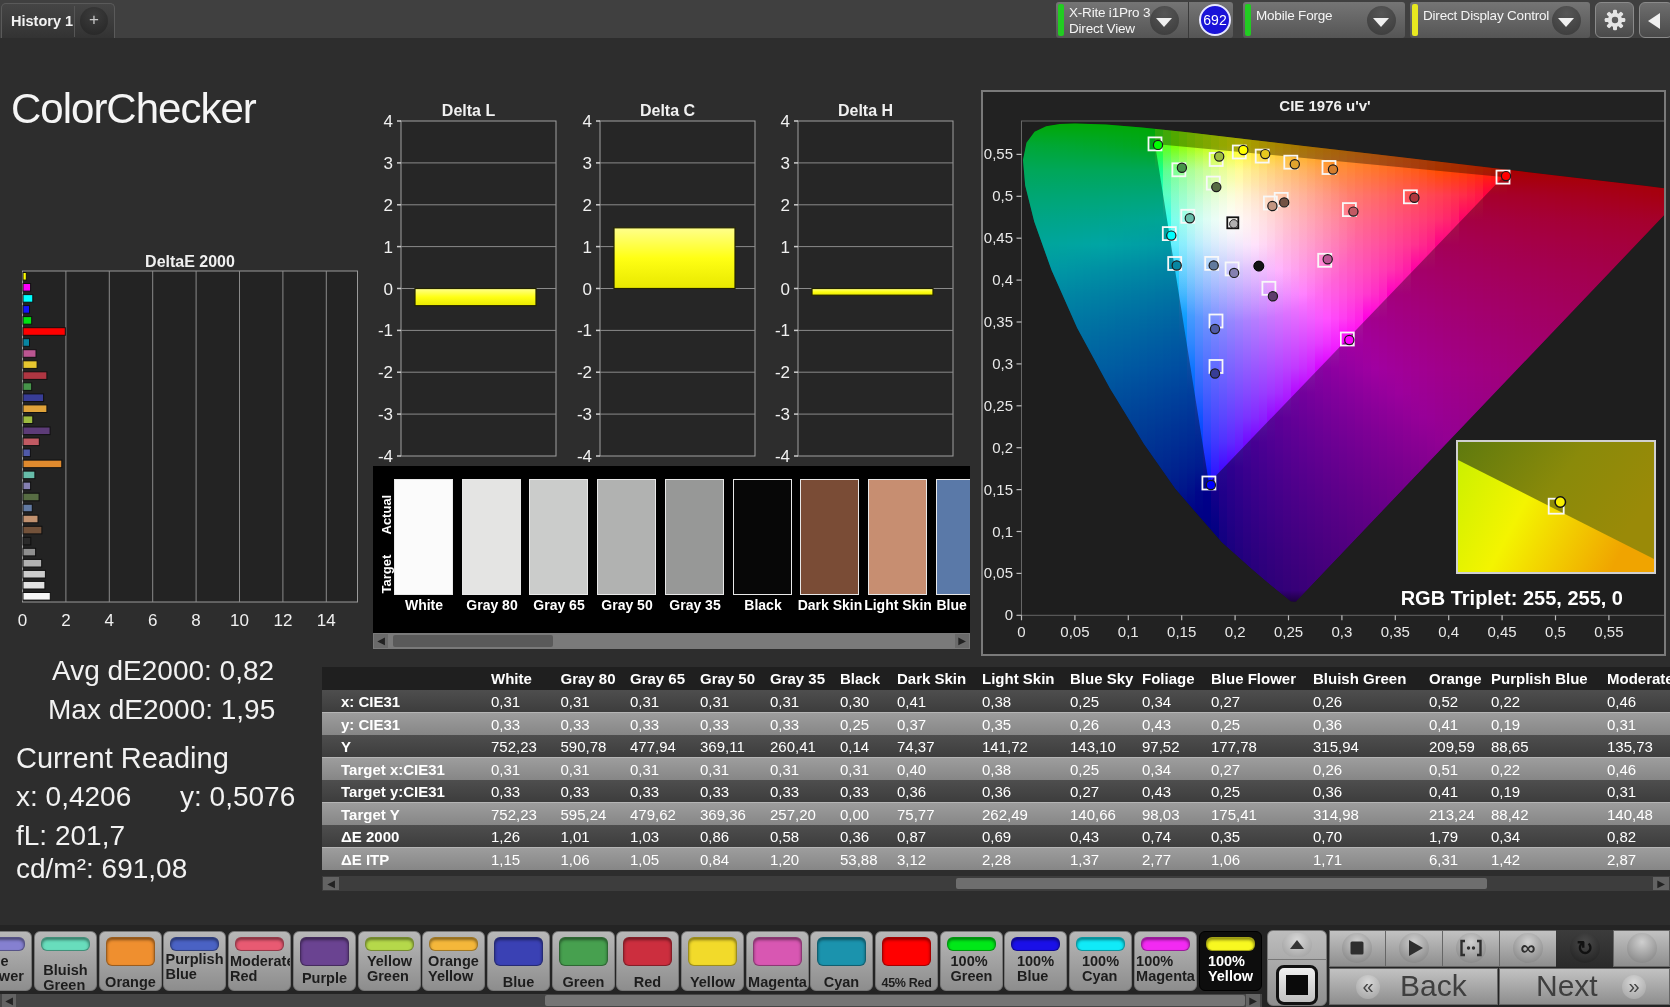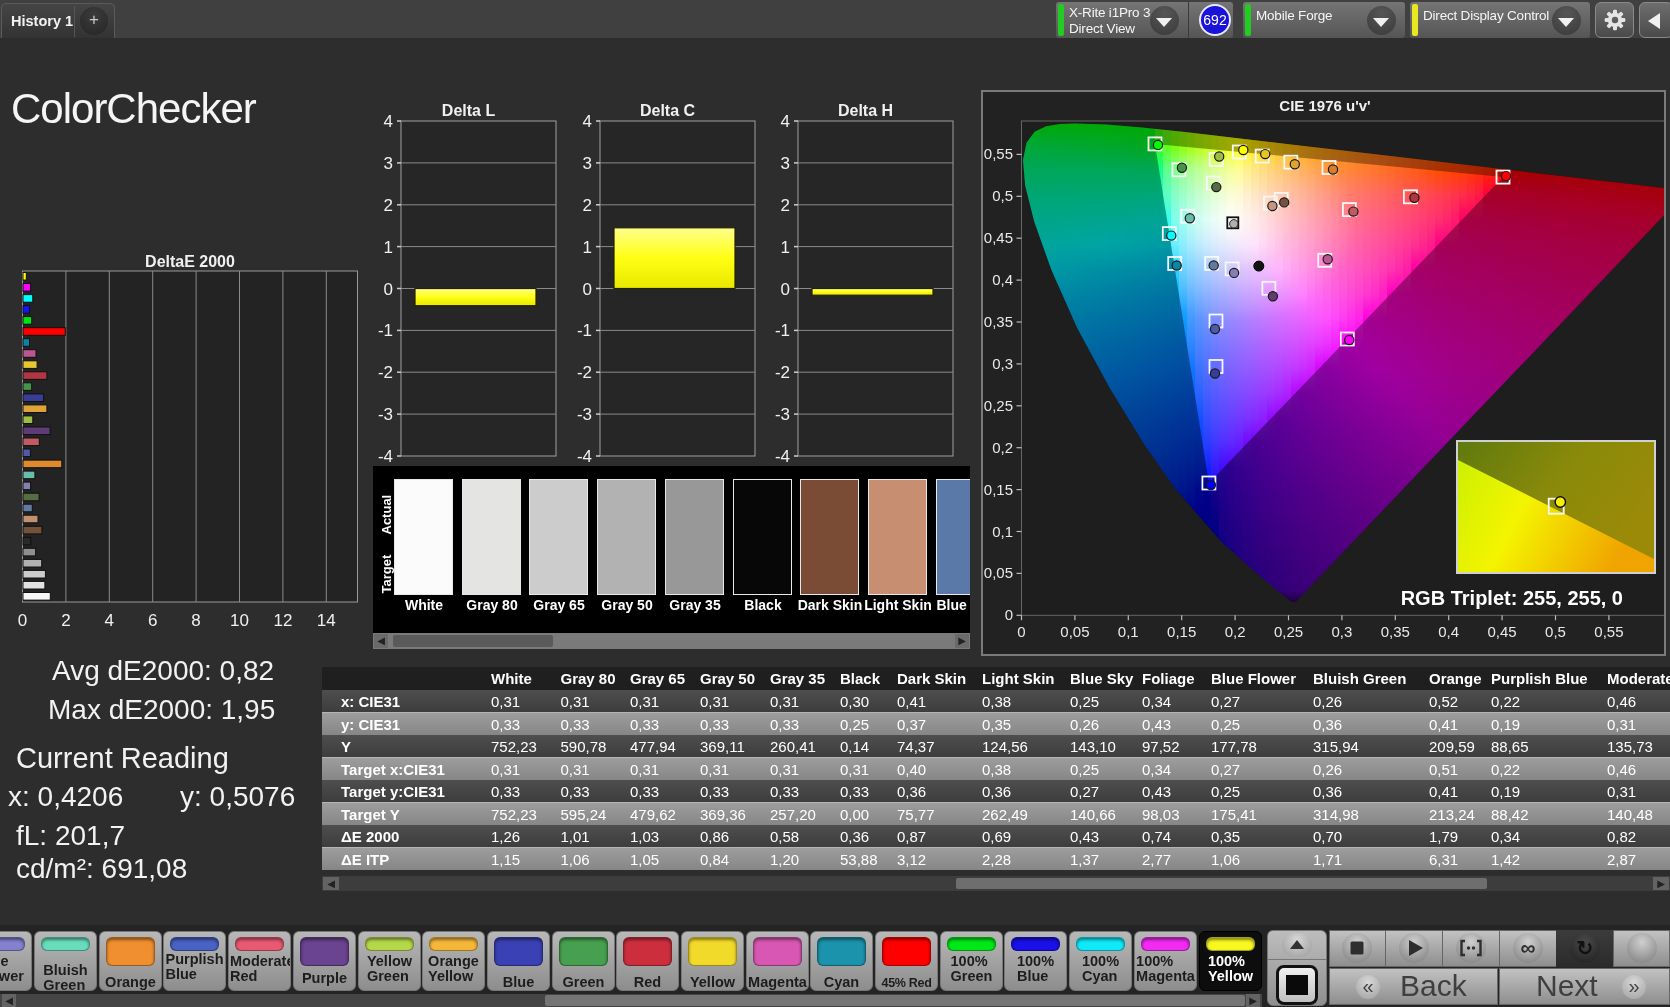--- a/index.html
+++ b/index.html
@@ -2363,21 +2363,21 @@
 <polygon points="475,350 671,350 671,467 475,368" fill="url(#insD)"></polygon>
 <rect x="565.7" y="406.7" width="15" height="15" fill="none" stroke="#f8f8f8" stroke-width="1.8"></rect>
 <circle cx="577.3" cy="410" r="5.2" fill="#f8f000" stroke="#111" stroke-width="1.5"></circle>
 <text x="640" y="513" text-anchor="end" font-size="20" fill="#fff" font-weight="bold">RGB Triplet: 255, 255, 0</text>
 </g>
 </svg></div>
 
 <div class="stat" style="left:52px;top:655px">Avg dE2000: 0,82</div>
 <div class="stat" style="left:48px;top:694px">Max dE2000: 1,95</div>
 <div class="stat" style="left:16px;top:742px;font-size:29px">Current Reading</div>
-<div class="stat" style="left:8px;top:781px">x: 0,4206</div>
+<div class="stat" style="left:16px;top:781px">x: 0,4206</div>
 <div class="stat" style="left:180px;top:781px">y: 0,5076</div>
 <div class="stat" style="left:16px;top:820px">fL: 201,7</div>
 <div class="stat" style="left:16px;top:853px">cd/m²: 691,08</div>
 
 <div id="tablewrap">
 <div class="trow thead">
       <div class="tlabel"></div>
       <div class="tcell th" style="width:69.5px">White</div>
       <div class="tcell th" style="width:69.5px">Gray 80</div>
       <div class="tcell th" style="width:70px">Gray 65</div>
@@ -2432,21 +2432,21 @@
     </div>
 <div class="trow rodd">
       <div class="tlabel">Y</div>
       <div class="tcell" style="width:69.5px">752,23</div>
       <div class="tcell" style="width:69.5px">590,78</div>
       <div class="tcell" style="width:70px">477,94</div>
       <div class="tcell" style="width:70px">369,11</div>
       <div class="tcell" style="width:70px">260,41</div>
       <div class="tcell" style="width:57px">0,14</div>
       <div class="tcell" style="width:85px">74,37</div>
-      <div class="tcell" style="width:88px">124,56</div>
+      <div class="tcell" style="width:88px">141,72</div>
       <div class="tcell" style="width:72px">143,10</div>
       <div class="tcell" style="width:69px">97,52</div>
       <div class="tcell" style="width:102px">177,78</div>
       <div class="tcell" style="width:116px">315,94</div>
       <div class="tcell" style="width:62px">209,59</div>
       <div class="tcell" style="width:116px">88,65</div>
       <div class="tcell" style="width:110px">135,73</div>
     </div>
 <div class="trow reven">
       <div class="tlabel">Target x:CIE31</div>

